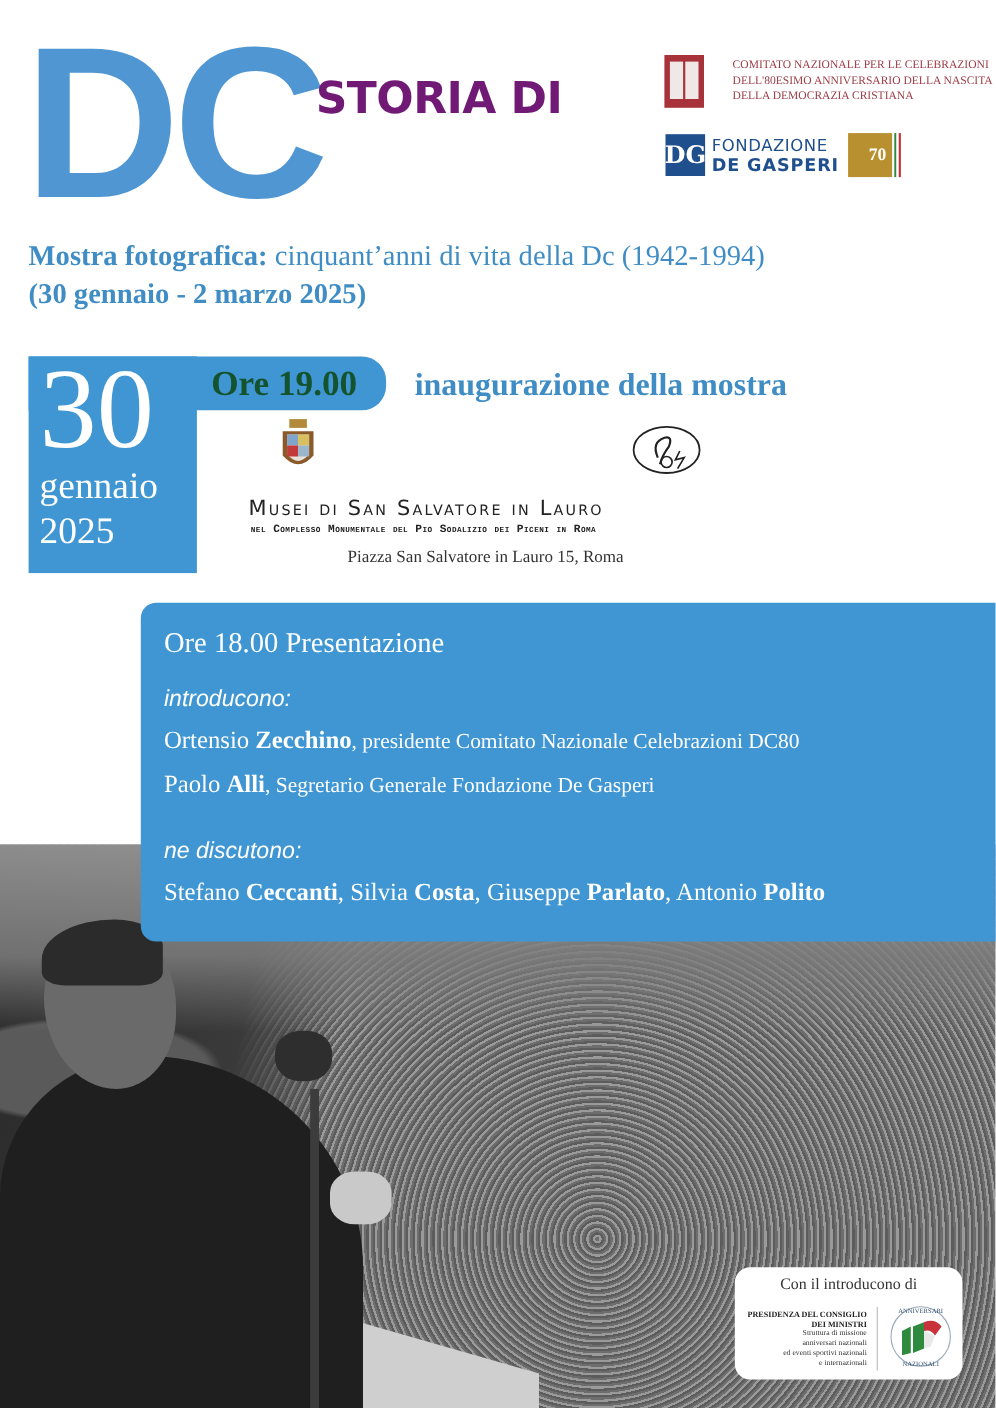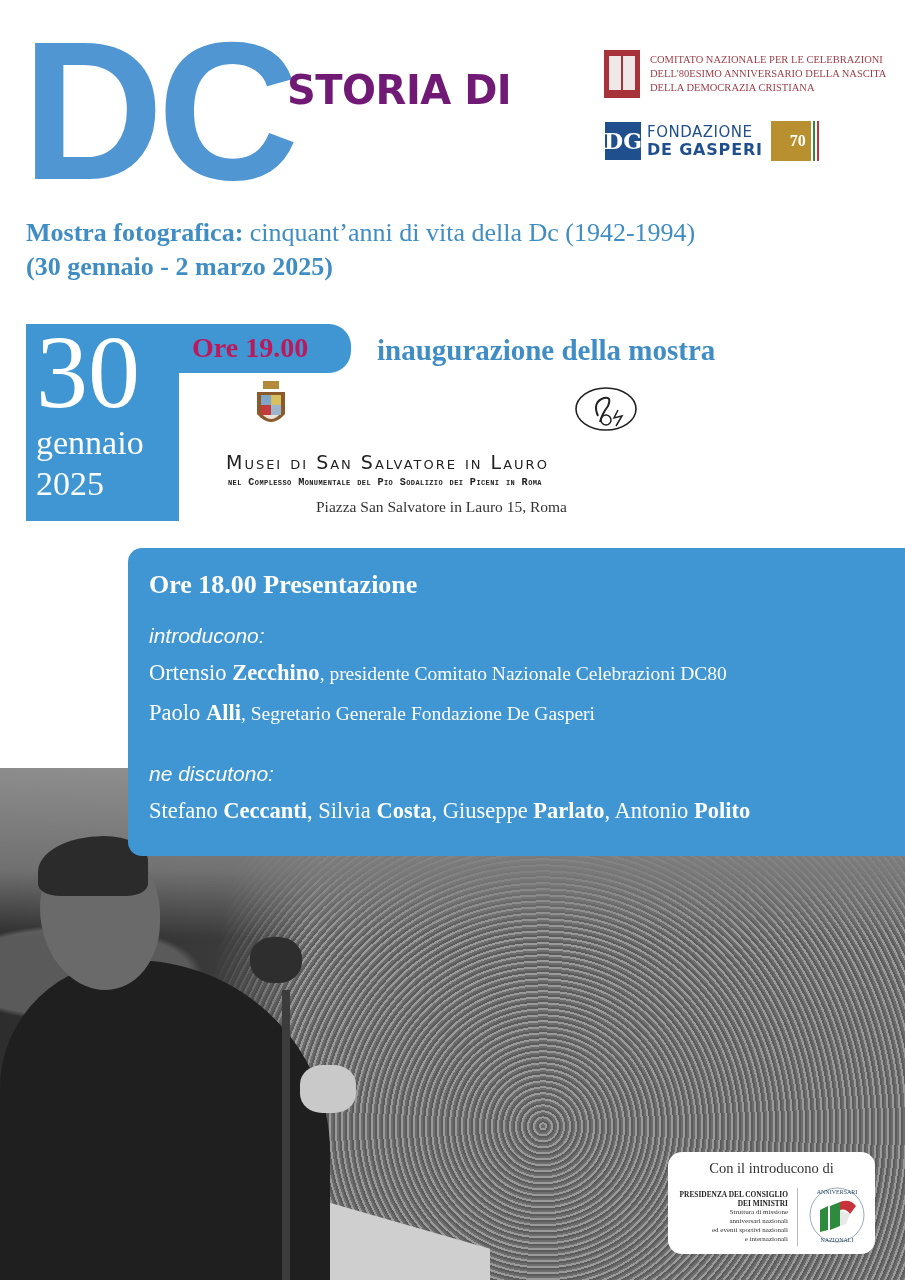--- a/index.html
+++ b/index.html
@@ -26,21 +26,21 @@
   }
   .committee-logo {
     width: 36px; height: 48px; background: #a8323a; position: relative; flex: none;
   }
   .committee-logo::before, .committee-logo::after {
     content: ""; position: absolute; top: 6px; width: 12px; height: 34px; background: #f0e8e6;
   }
   .committee-logo::before { left: 5px; }
   .committee-logo::after { right: 5px; }
   .committee-text {
-    margin-left: 10px; margin-top: 3px;
+    margin-left: 26px; margin-top: 3px;
     font-family: "Liberation Serif", serif; font-size: 10.5px; line-height: 14px;
     color: #9c3d47; text-transform: uppercase;
   }
   .fondazione { left: 605px; top: 121px; display: flex; align-items: center; }
   .fdg-logo {
     width: 36px; height: 38px; background: #1f4f8d; color: #fff;
     font-family: "DejaVu Serif", serif; font-size: 22px; font-weight: bold;
     display: flex; align-items: center; justify-content: center;
   }
   .fdg-text { margin-left: 6px; font-family: "DejaVu Sans", sans-serif; color: #1f4f8d; line-height: 17px; }
@@ -73,21 +73,21 @@
     left: 36px; top: 320px; color: #fff; font-size: 104px; line-height: 104px;
     font-family: "Liberation Serif", serif;
   }
   .date-month {
     left: 36px; top: 424px; color: #fff; font-size: 34px; line-height: 38px;
   }
   .date-year {
     left: 36px; top: 465px; color: #fff; font-size: 34px; line-height: 38px;
   }
   .time-label {
-    left: 192px; top: 330px; color: #be185d; font-size: 28px; line-height: 36px; font-weight: bold;
+    left: 192px; top: 330px; color: #14532d; font-size: 32px; line-height: 36px; font-weight: bold;
   }
   .inaug {
     left: 377px; top: 332px; color: #3f8dc4; font-size: 29px; line-height: 36px; font-weight: bold;
   }
   .crest {
     left: 252px; top: 380px; width: 38px; height: 52px;
   }
   .emblem { left: 574px; top: 386px; width: 64px; height: 46px; }
 
   .museum-name {
@@ -138,21 +138,21 @@
     left: 320px; top: 1200px; width: 170px; height: 80px; background: #cfcfcf;
     transform: skewY(16deg); transform-origin: left top;
   }
 
   
   .pres-box {
     left: 128px; top: 548px; width: 790px; height: 308px; background: #3f96d2;
     border-radius: 14px 0 0 14px;
   }
   .pres-title {
-    left: 149px; top: 568px; color: #fff; font-size: 26px; font-weight: bold; line-height: 34px;
+    left: 149px; top: 568px; color: #fff; font-size: 26px; font-weight: normal; line-height: 34px;
   }
   .pres-label {
     left: 149px; font-family: "Liberation Sans", sans-serif; font-style: italic; color: #fff;
     font-size: 21px; line-height: 28px;
   }
   .pres-line { left: 149px; color: #fff; font-size: 22.5px; line-height: 30px; white-space: nowrap; }
   .pres-line b { font-weight: bold; }
   .pres-line .role { font-size: 19.5px; }
 
   

